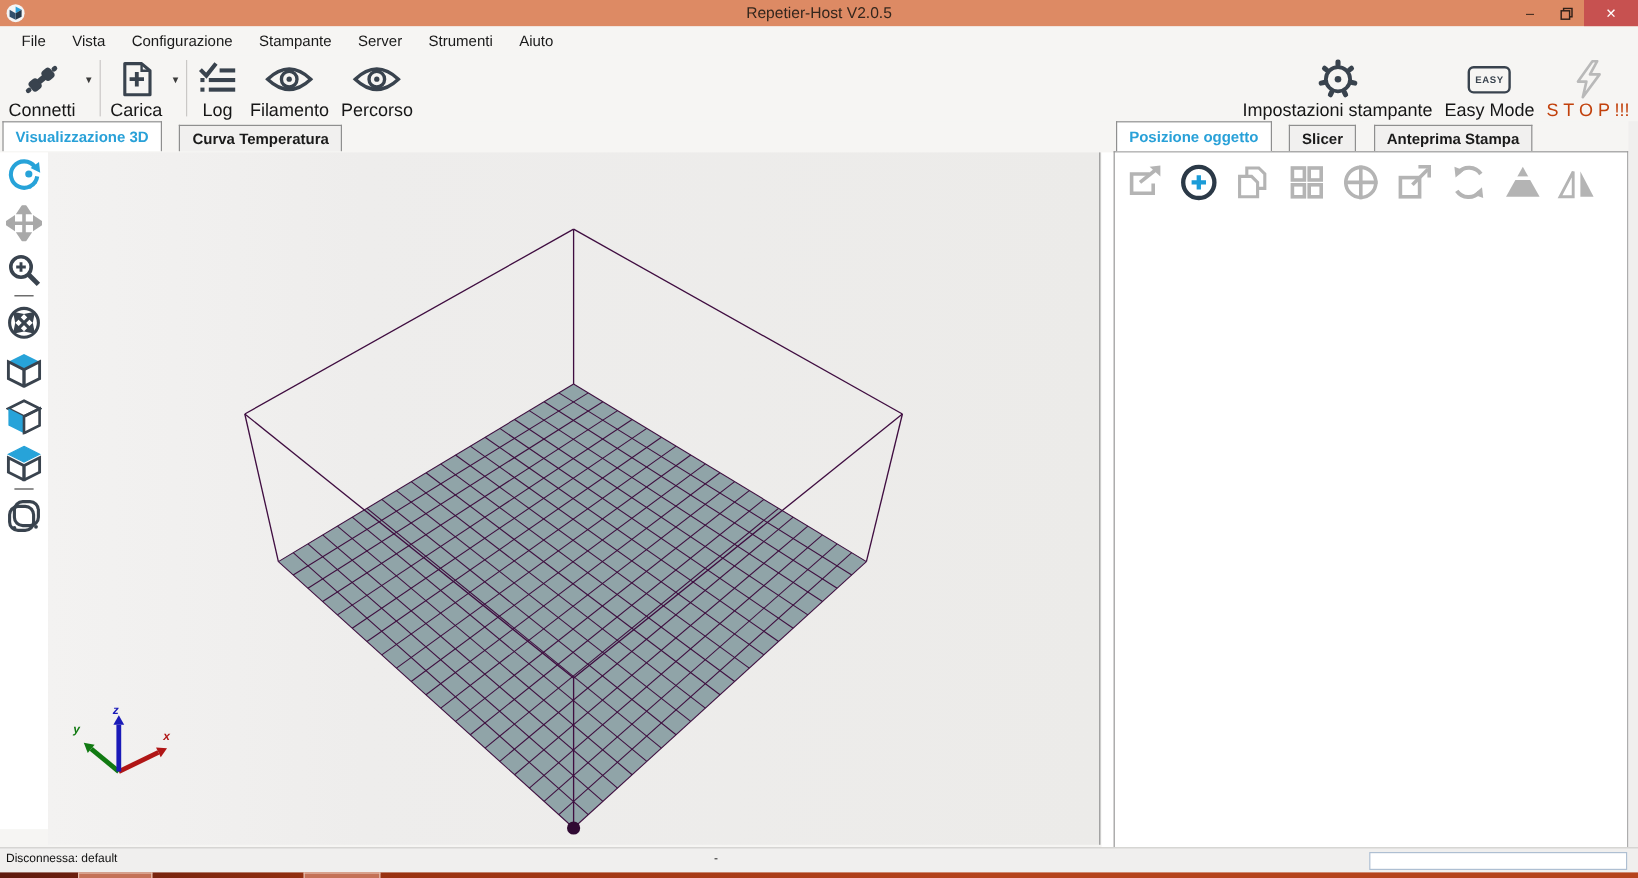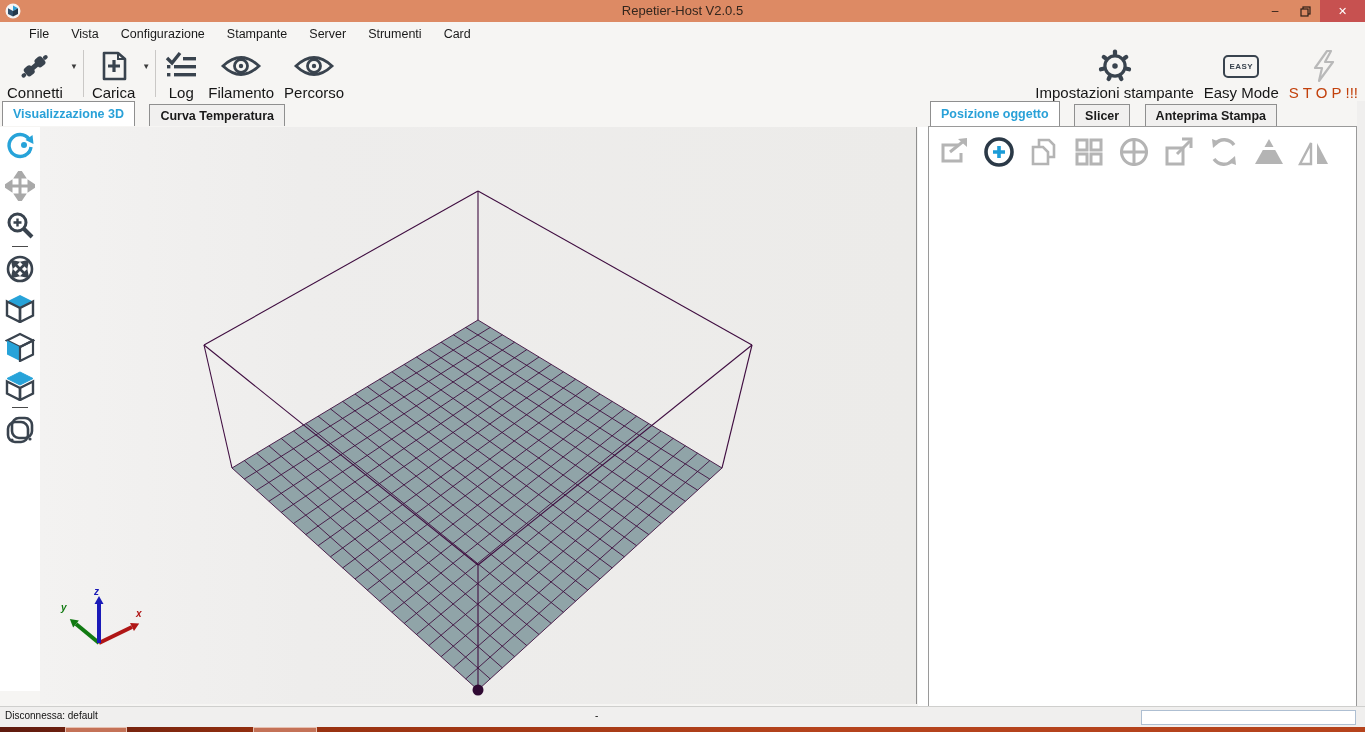--- a/index.html
+++ b/index.html
@@ -12,21 +12,21 @@
   .title-text { position:absolute; top:0; left:0; width:100%; height:18px;
     text-align:center; font-size:13px; line-height:22px; color:#33261d; }
   .app-icon { position:absolute; left:5px; top:3px; width:16px; height:16px; }
   .winbtns { position:absolute; right:0; top:0; height:22px; display:flex; }
   .wbtn { width:30px; height:22px; display:flex; align-items:center; justify-content:center;
     font-size:12px; color:#2e2018; background:transparent; border:none; }
   .wbtn.close { width:45px; background:#c75150; color:#fff; font-size:11px; }
 
   
   .menubar { position:absolute; top:22px; left:0; width:1365px; height:24px;
-    background:#f6f5f3; display:flex; align-items:center; padding-left:18px; }
+    background:#f6f5f3; display:flex; align-items:center; padding-left:7px; }
   .mitem { padding:0 11px; font-size:12.5px; color:#1a1a1a; height:24px; line-height:24px; }
 
   
   .toolbar { position:absolute; top:46px; left:0; width:1365px; height:55px; background:#f6f5f3; }
   .tgroup { position:absolute; top:0; display:flex; align-items:stretch; height:55px; }
   .tgroup.left { left:2px; }
   .tgroup.right { right:2px; }
   .tbtn { display:flex; flex-direction:column; align-items:center; justify-content:flex-start;
     padding:3px 5px 0 5px; background:none; border:none; }
   .tbtn .ticon { height:34px; display:flex; align-items:center; justify-content:center; }
@@ -100,21 +100,21 @@
   </div>
 </div>
 
 <div class="menubar">
   <span class="mitem">File</span>
   <span class="mitem">Vista</span>
   <span class="mitem">Configurazione</span>
   <span class="mitem">Stampante</span>
   <span class="mitem">Server</span>
   <span class="mitem">Strumenti</span>
-  <span class="mitem">Card</span>
+  <span class="mitem">Aiuto</span>
 </div>
 
 <div class="toolbar">
   <div class="tgroup left">
     <button class="tbtn">
       <span class="ticon">
         <svg width="34" height="32" viewBox="0 0 34 32">
           <g transform="rotate(-40 17 16)" fill="#39434e">
             <rect x="5" y="11" width="9" height="10" rx="3"></rect>
             <rect x="19" y="11" width="9" height="10" rx="3"></rect>

